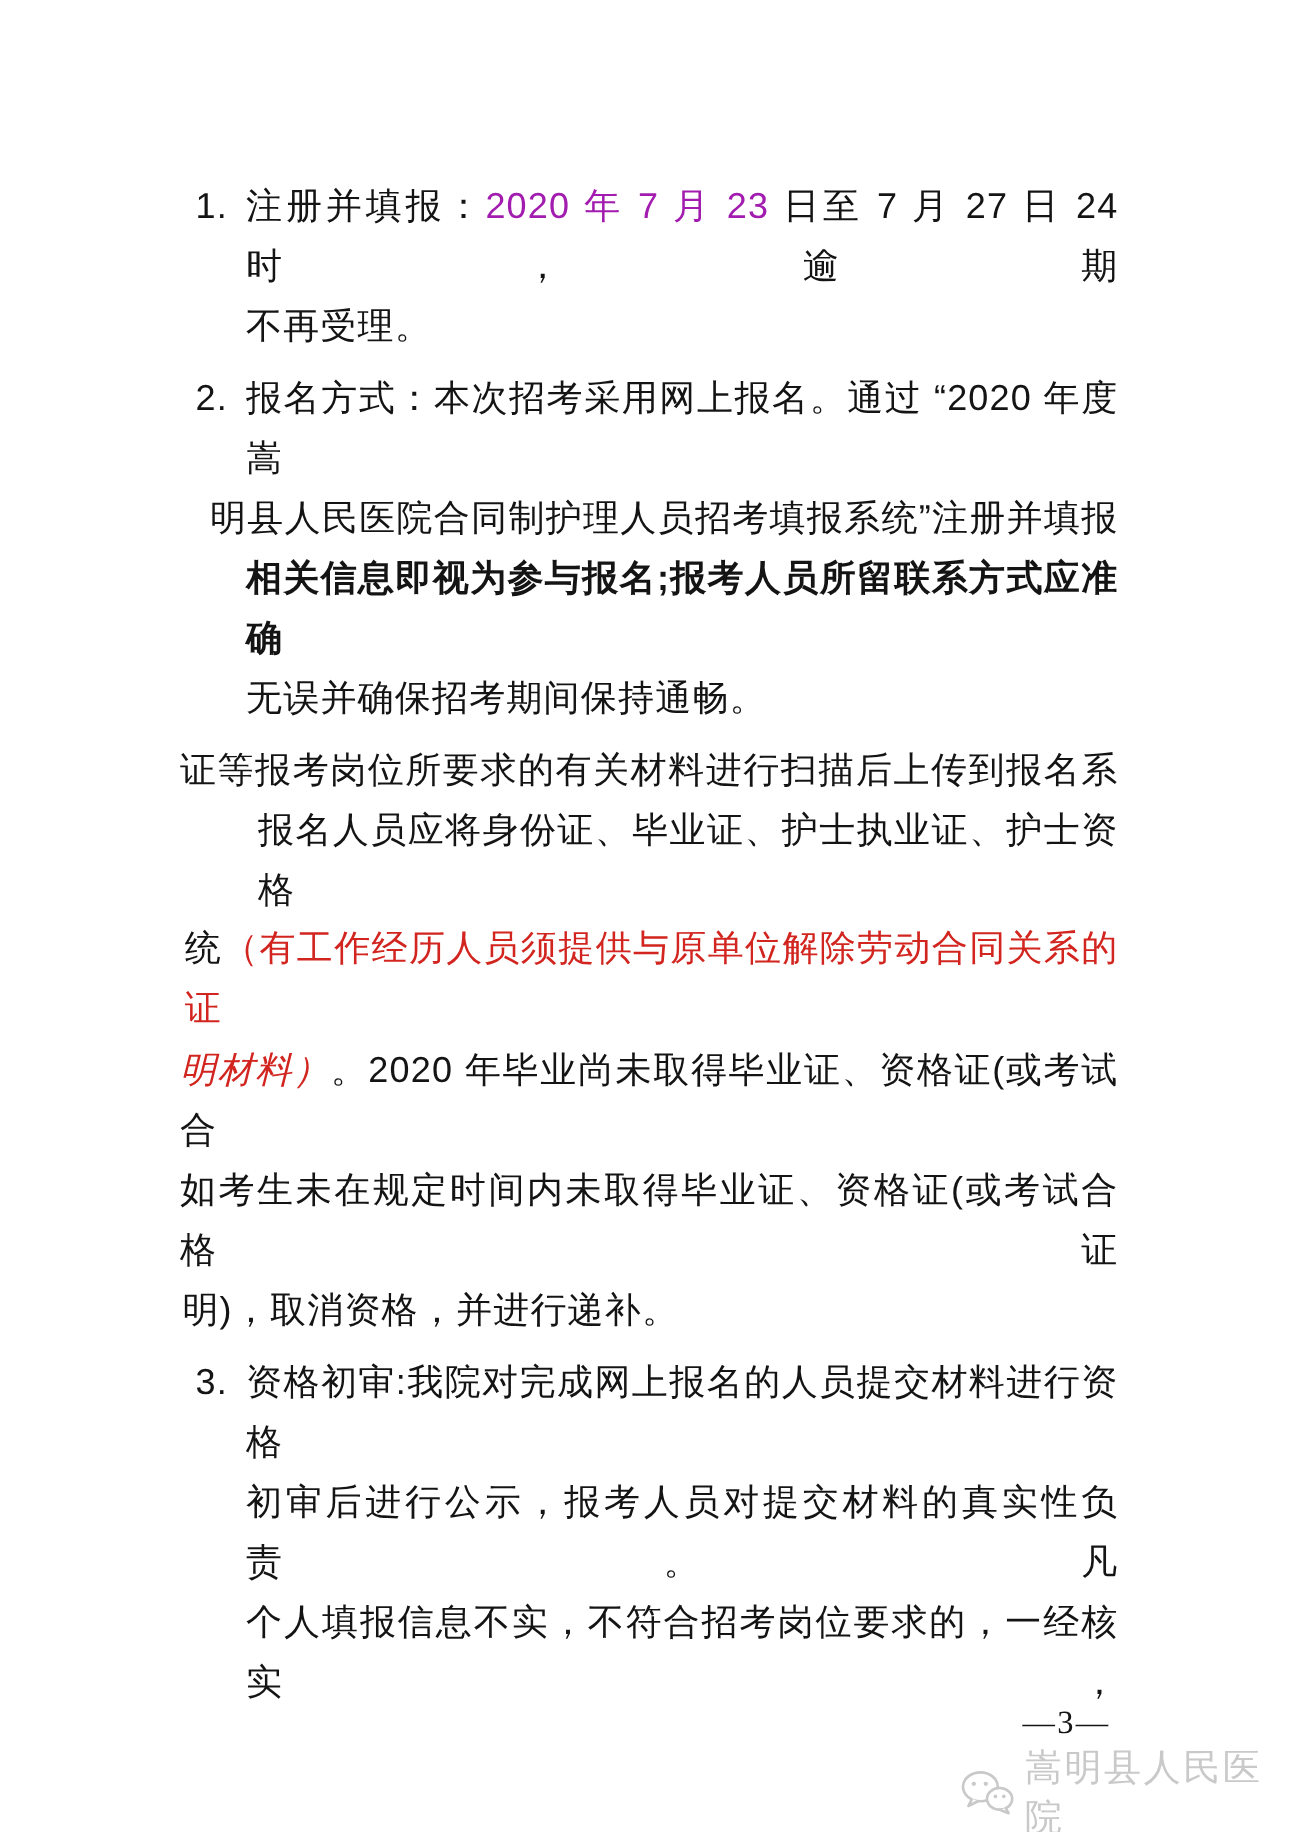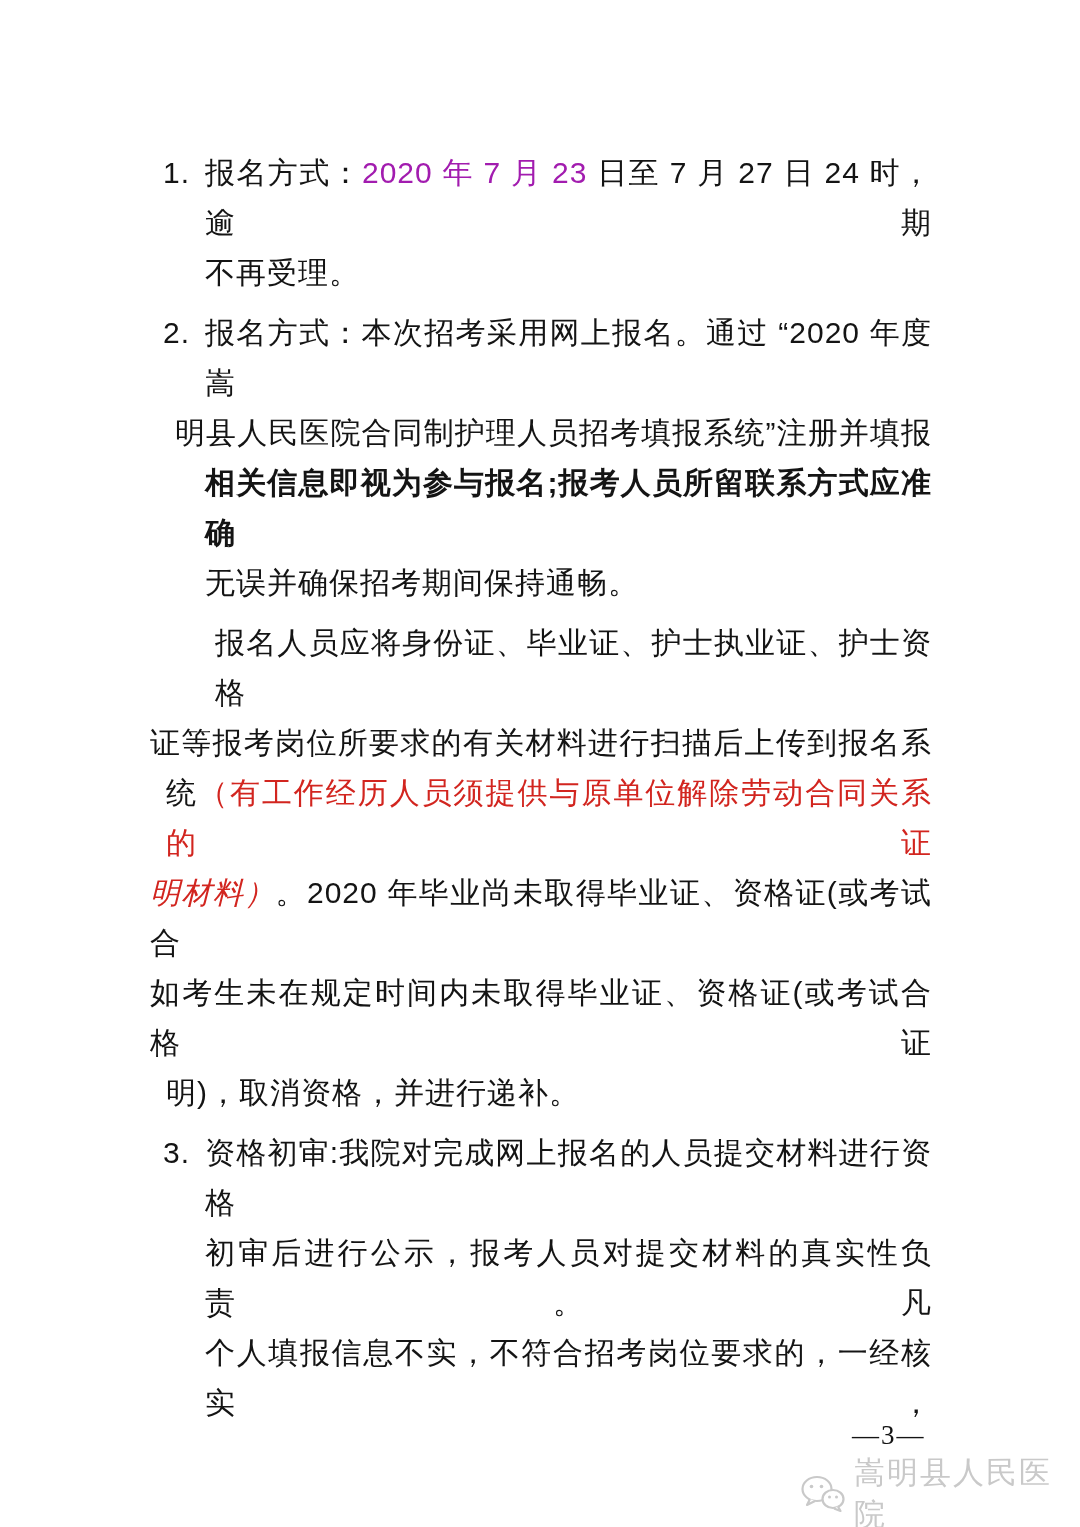--- a/index.html
+++ b/index.html
@@ -66,21 +66,21 @@
 </style>
 </head>
 <body>
 
 <div class="page">
 
   <main class="doc-body">
       <div class="block list-item">
         <div class="line fill">
           <span class="marker">1.</span>
-          <span class="txt" style="margin-left: 55px;"><span>报名方式：</span><span style="color: #a21caf;">2020 年 7 月 23</span><span> 日至 7 月 27 日 24 时，逾期</span></span>
+          <span class="txt" style="margin-left: 55px;"><span>注册并填报：</span><span style="color: #a21caf;">2020 年 7 月 23</span><span> 日至 7 月 27 日 24 时，逾期</span></span>
         </div>
         <div class="line">
           <span class="txt" style="margin-left: 55px;"><span>不再受理。</span></span>
         </div>
       </div>
       <div class="block list-item">
         <div class="line fill">
           <span class="marker">2.</span>
           <span class="txt" style="margin-left: 55px;"><span>报名方式：本次招考采用网上报名。通过 “2020 年度嵩</span></span>
         </div>
@@ -89,36 +89,36 @@
         </div>
         <div class="line fill">
           <span class="txt" style="margin-left: 55px; font-weight: bold;"><span>相关信息即视为参与报名;报考人员所留联系方式应准确</span></span>
         </div>
         <div class="line">
           <span class="txt" style="margin-left: 55px;"><span>无误并确保招考期间保持通畅。</span></span>
         </div>
       </div>
       <div class="block paragraph">
         <div class="line fill">
+          <span class="txt" style="margin-left: 0px;"><span>证等报考岗位所要求的有关材料进行扫描后上传到报名系</span></span>
+        </div>
+        <div class="line fill">
           <span class="txt" style="margin-left: 65px;"><span>报名人员应将身份证、毕业证、护士执业证、护士资格</span></span>
         </div>
         <div class="line fill">
-          <span class="txt" style="margin-left: 0px;"><span>证等报考岗位所要求的有关材料进行扫描后上传到报名系</span></span>
-        </div>
-        <div class="line fill">
-          <span class="txt" style="margin-left: 16px;"><span>统</span><span style="color: rgb(210, 37, 31);">（有工作经历人员须提供与原单位解除劳动合同关系的证</span></span>
+          <span class="txt" style="margin-left: 4px; font-family: Liberation Mono, monospace;"><span>统</span><span style="color: rgb(210, 37, 31);">（有工作经历人员须提供与原单位解除劳动合同关系的证</span></span>
         </div>
         <div class="line fill">
           <span class="txt" style="margin-left: 0px;"><span style="color: rgb(210, 37, 31); font-style: italic;">明材料）</span><span>。2020 年毕业尚未取得毕业证、资格证(或考试合</span></span>
         </div>
         <div class="line fill">
           <span class="txt" style="margin-left: 0px;"><span>如考生未在规定时间内未取得毕业证、资格证(或考试合格证</span></span>
         </div>
         <div class="line">
-          <span class="txt" style="margin-left: 16px;"><span>明)，取消资格，并进行递补。</span></span>
+          <span class="txt" style="margin-left: 2px;"><span>明)，取消资格，并进行递补。</span></span>
         </div>
       </div>
       <div class="block list-item">
         <div class="line fill">
           <span class="marker">3.</span>
           <span class="txt" style="margin-left: 55px;"><span>资格初审:我院对完成网上报名的人员提交材料进行资格</span></span>
         </div>
         <div class="line fill">
           <span class="txt" style="margin-left: 55px;"><span>初审后进行公示，报考人员对提交材料的真实性负责。凡</span></span>
         </div>

